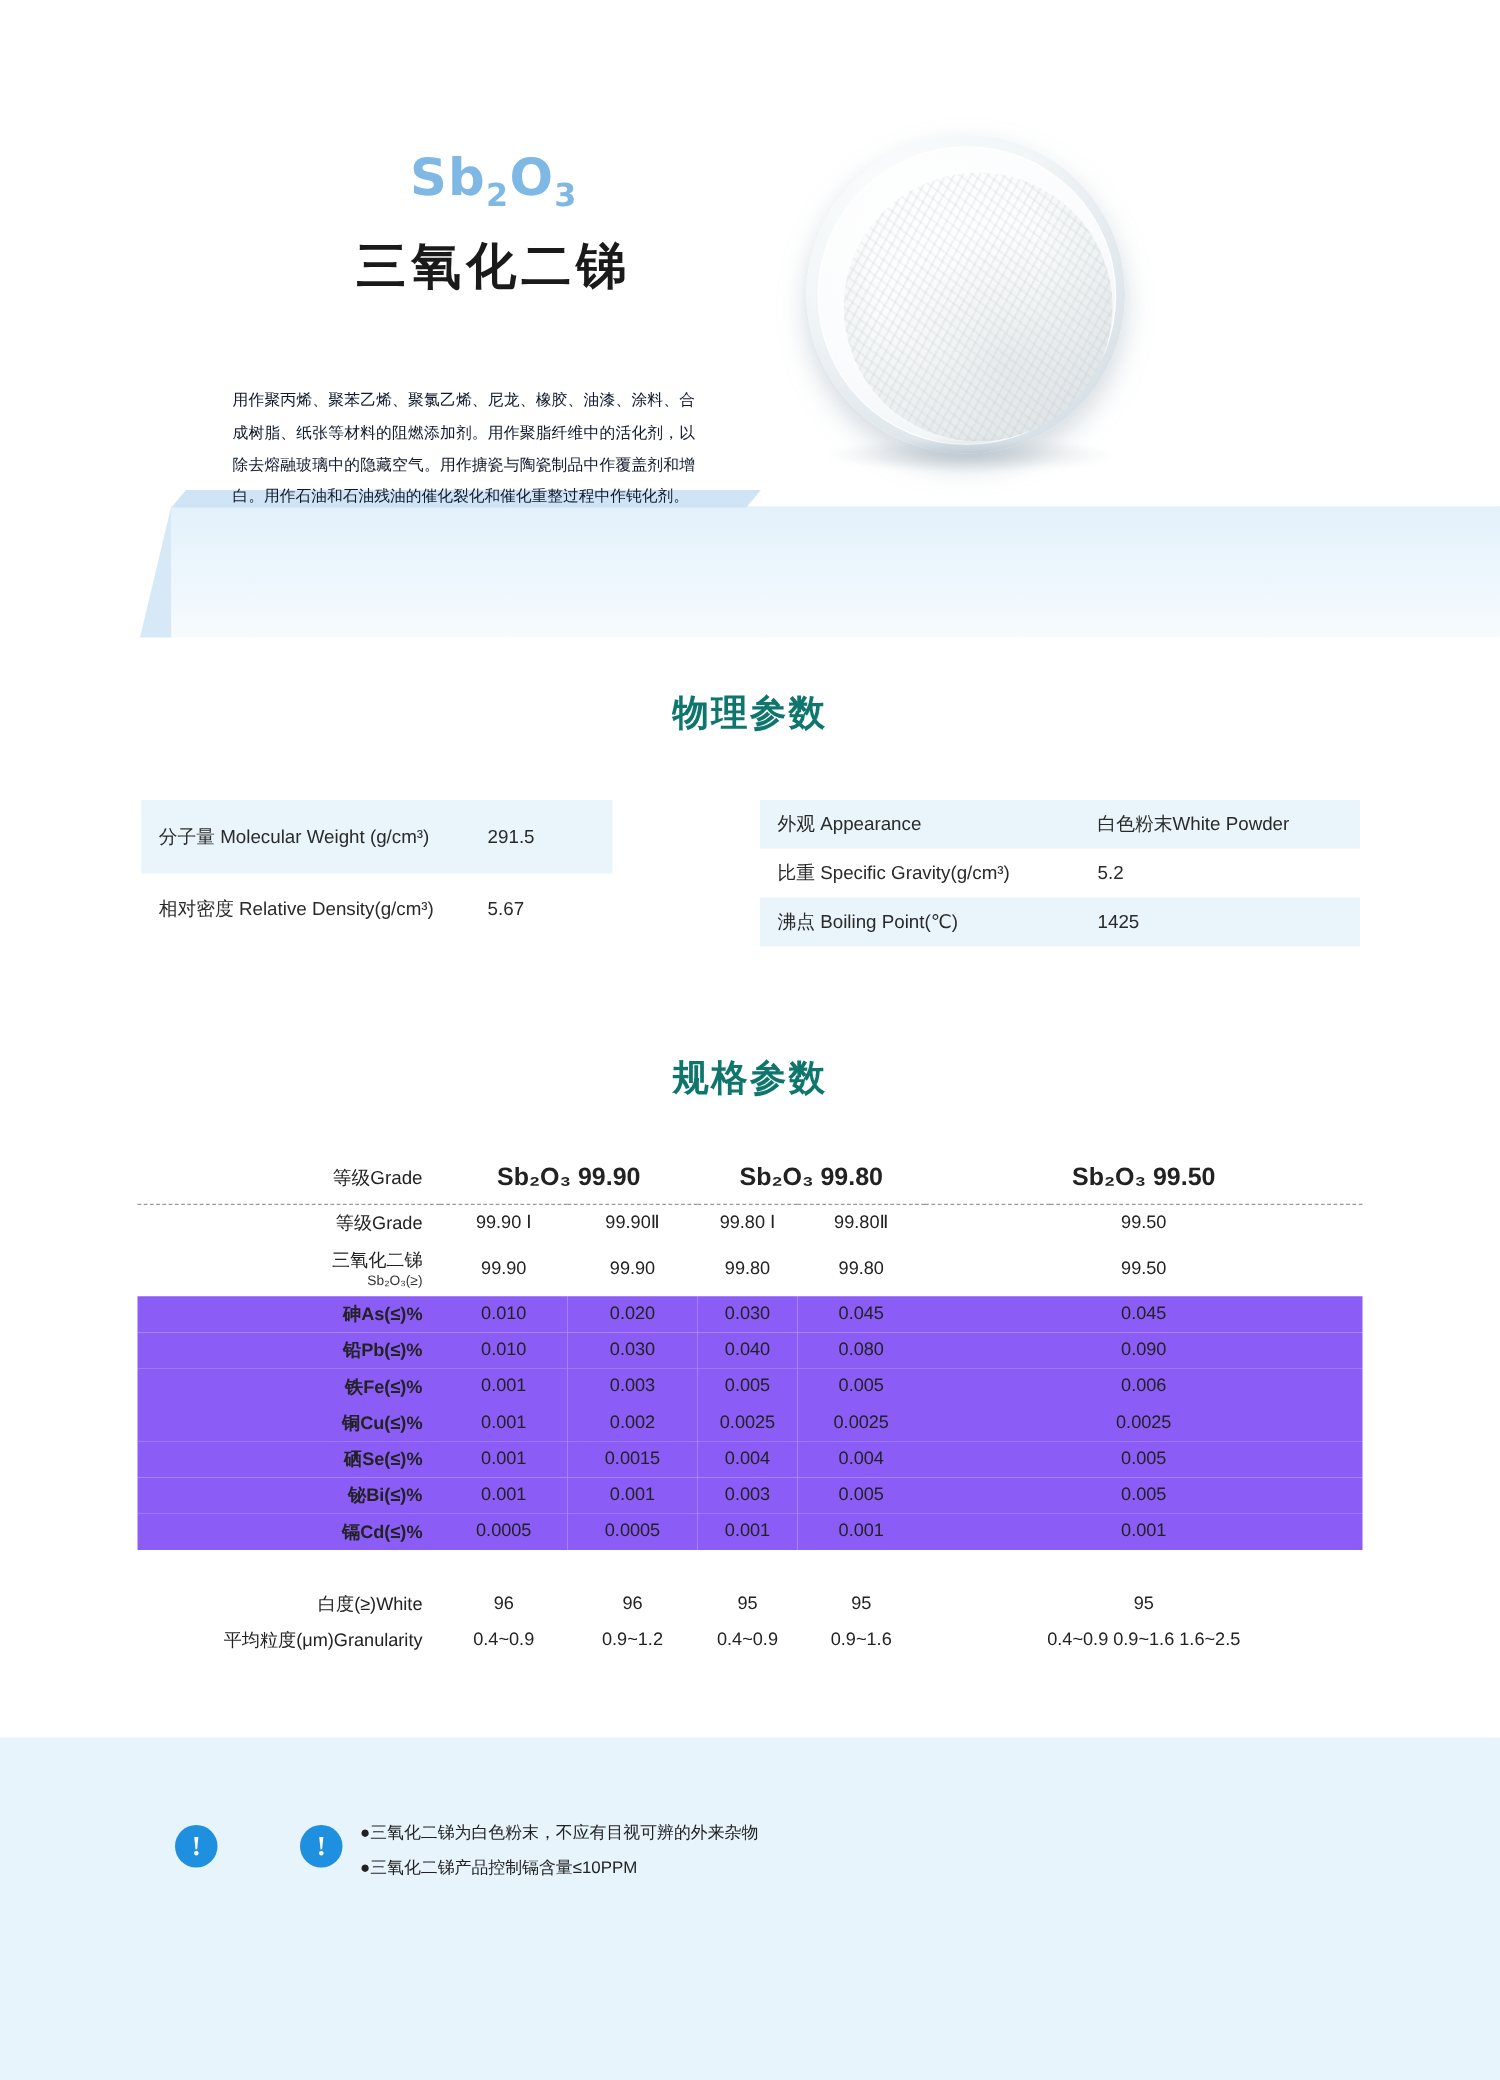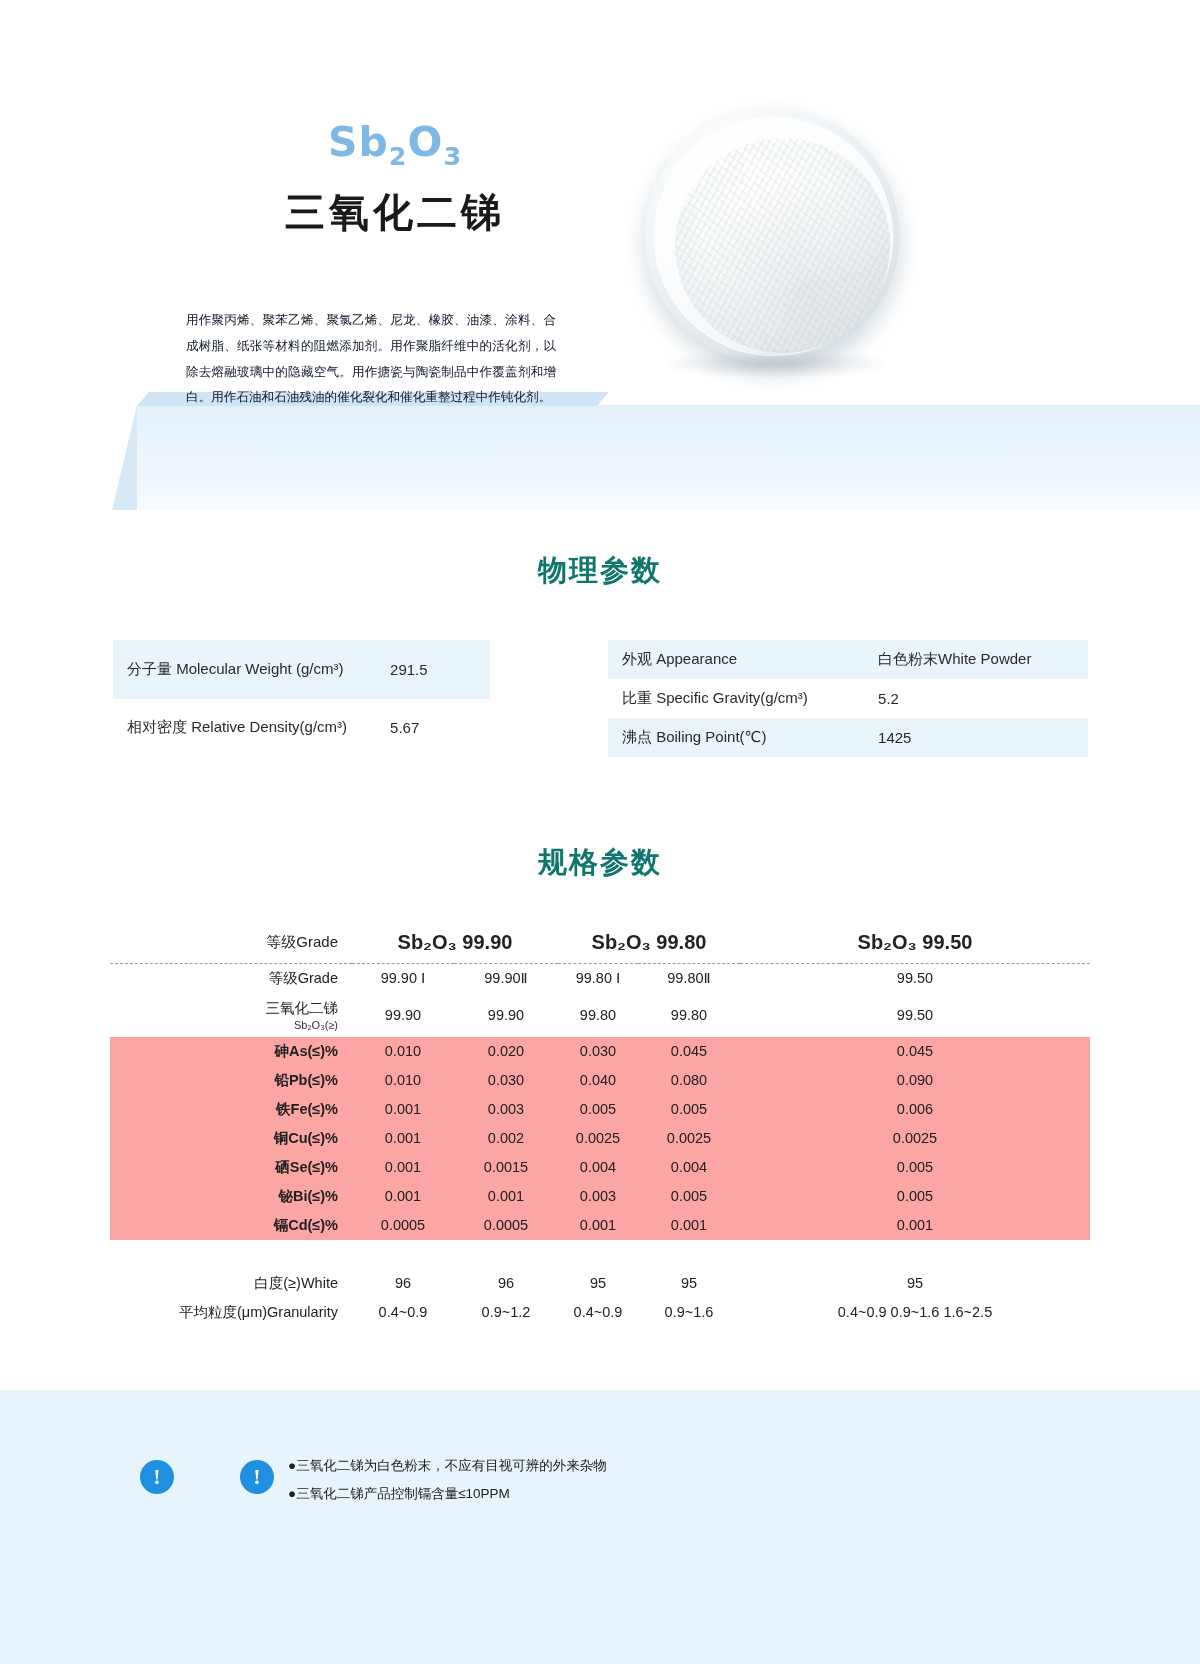--- a/index.html
+++ b/index.html
@@ -209,21 +209,21 @@
     font-size: 20px;
   }
   .spec thead th.rowlabel { font-weight: normal; font-size: 15px; }
   .hdr-dash td {
     border-bottom: 1.6px dashed #9a9a9a;
     height: 0;
     padding: 0;
   }
   .spec tbody tr { height: 29px; }
   .spec tbody tr.tall { height: 44px; }
-  .spec .shade td { background: #fca5a5; }
+  .spec .shade td { background: #8b5cf6; }
   .spec .elem { font-weight: 700; }
   .sub-formula {
     display: block;
     font-size: 11px;
     color: #333;
     margin-top: 1px;
   }
   .gap-row td { height: 14px; background: #ffffff !important; }
 
   

